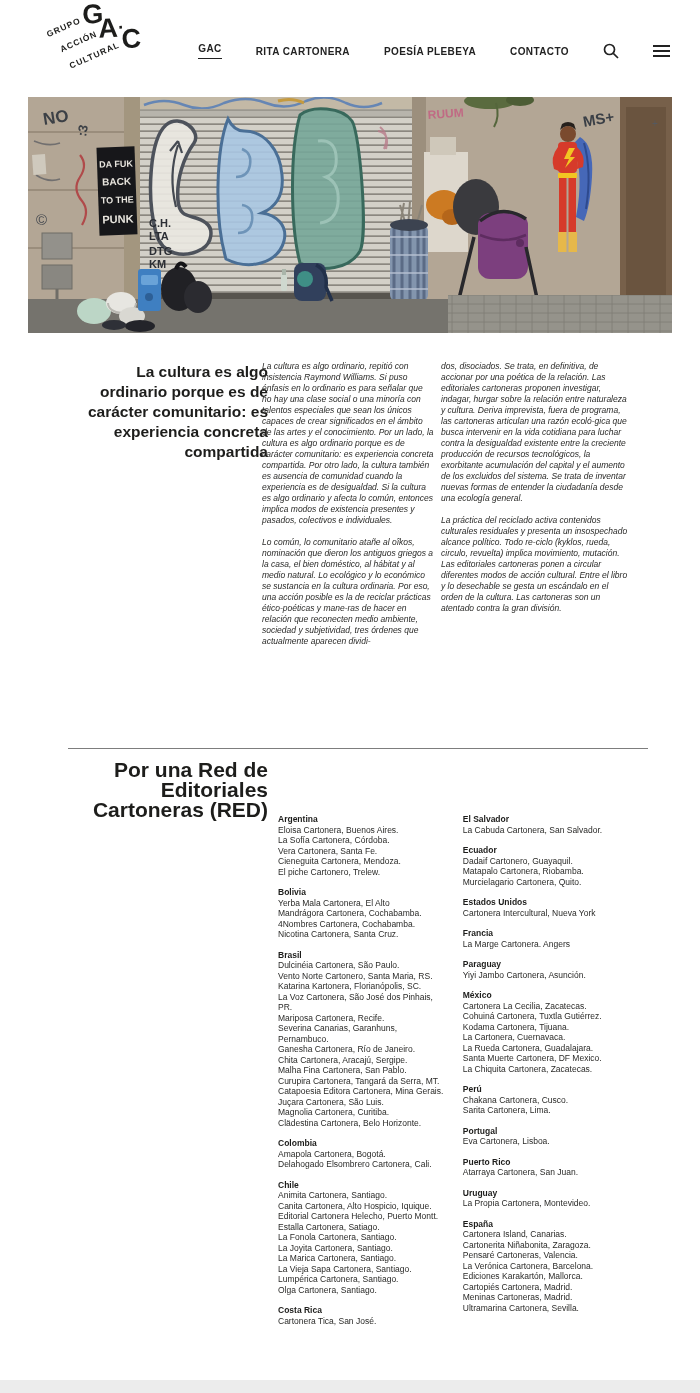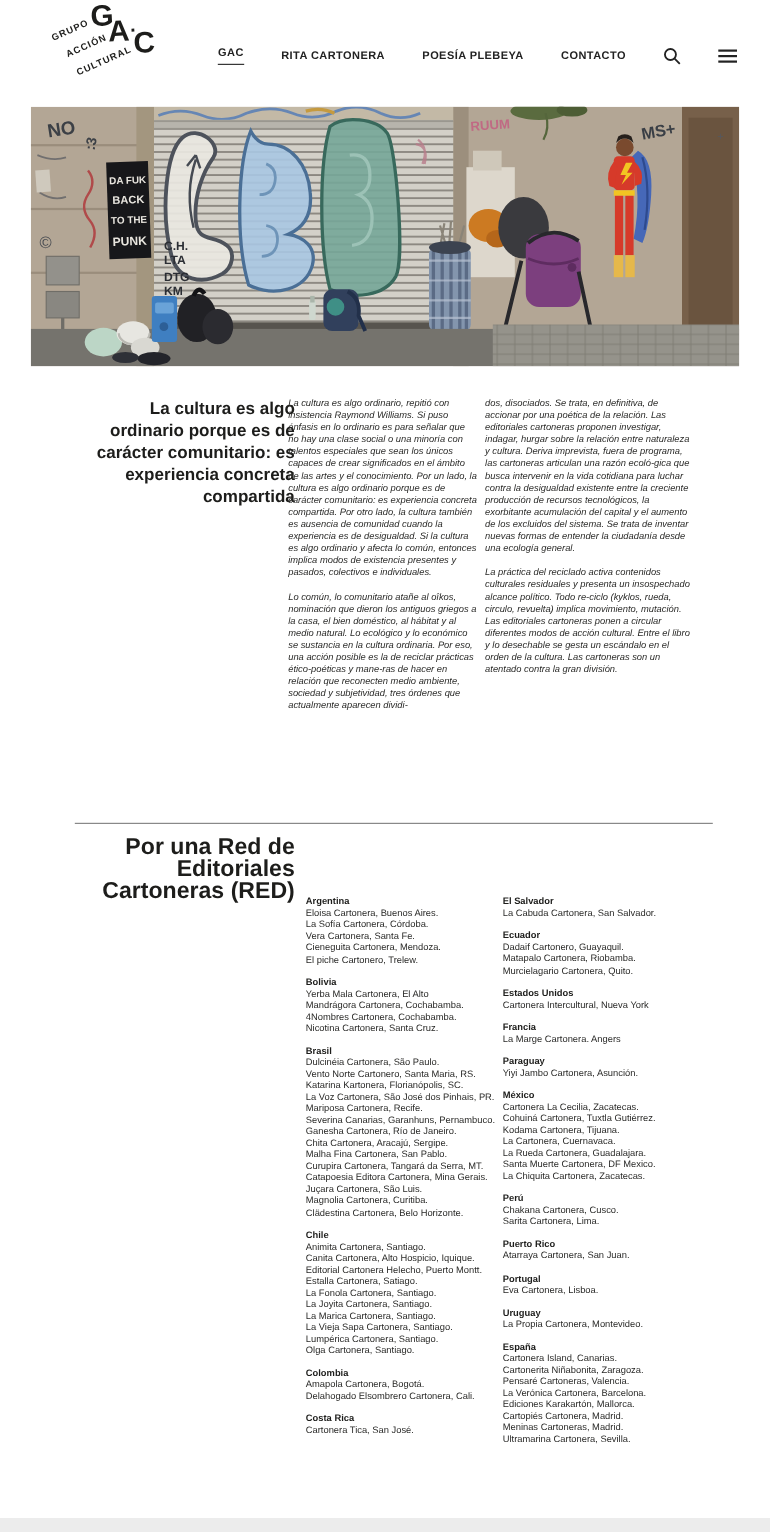--- a/index.html
+++ b/index.html
@@ -37,21 +37,21 @@
 
   
   .divider { position:absolute; left:68px; top:748px; width:580px; height:0; border-top:1px solid #7d7d7d; }
 
   
   .red-heading { position:absolute; left:68px; top:760px; width:200px; text-align:right;
     font-size:21px; line-height:20px; font-weight:bold; color:#1d1d1b; }
   .red-intro { position:absolute; left:278px; top:761px; width:368px; font-size:8.5px; line-height:11px; color:#2a2a28; }
   .red-lists { position:absolute; left:278px; top:814px; width:368px; display:flex; }
   .list-col-a { width:172px; }
-  .list-col-b { width:189px; margin-left:7px; }
+  .list-col-b { width:189px; margin-left:18px; }
   .country-group { margin-top:10px; }
   .country-group:first-child { margin-top:0; }
   .country-name { font-size:8.5px; font-weight:bold; line-height:10.5px; color:#1d1d1b; }
   .entry { font-size:8.5px; line-height:10.5px; color:#2a2a28; }
 
   .footer-strip { position:absolute; left:0; top:1380px; width:700px; height:13px; background:#ececec; }
 </style>
 </head>
 <body>
 
@@ -284,38 +284,38 @@
           <div class="entry">Ganesha Cartonera, Río de Janeiro.</div>
           <div class="entry">Chita Cartonera, Aracajú, Sergipe.</div>
           <div class="entry">Malha Fina Cartonera, San Pablo.</div>
           <div class="entry">Curupira Cartonera, Tangará da Serra, MT.</div>
           <div class="entry">Catapoesia Editora Cartonera, Mina Gerais.</div>
           <div class="entry">Juçara Cartonera, São Luis.</div>
           <div class="entry">Magnolia Cartonera, Curitiba.</div>
           <div class="entry">Clädestina Cartonera, Belo Horizonte.</div>
         </div>
         <div class="country-group">
+          <div class="country-name">Colombia</div>
+          <div class="entry">Amapola Cartonera, Bogotá.</div>
+          <div class="entry">Delahogado Elsombrero Cartonera, Cali.</div>
+        </div>
+        <div class="country-group">
           <div class="country-name">Chile</div>
           <div class="entry">Animita Cartonera, Santiago.</div>
           <div class="entry">Canita Cartonera, Alto Hospicio, Iquique.</div>
           <div class="entry">Editorial Cartonera Helecho, Puerto Montt.</div>
           <div class="entry">Estalla Cartonera, Satiago.</div>
           <div class="entry">La Fonola Cartonera, Santiago.</div>
           <div class="entry">La Joyita Cartonera, Santiago.</div>
           <div class="entry">La Marica Cartonera, Santiago.</div>
           <div class="entry">La Vieja Sapa Cartonera, Santiago.</div>
           <div class="entry">Lumpérica Cartonera, Santiago.</div>
           <div class="entry">Olga Cartonera, Santiago.</div>
         </div>
         <div class="country-group">
-          <div class="country-name">Colombia</div>
-          <div class="entry">Amapola Cartonera, Bogotá.</div>
-          <div class="entry">Delahogado Elsombrero Cartonera, Cali.</div>
-        </div>
-        <div class="country-group">
           <div class="country-name">Costa Rica</div>
           <div class="entry">Cartonera Tica, San José.</div>
         </div>
       </div>
     <div class="list-col-b">
         <div class="country-group">
           <div class="country-name">El Salvador</div>
           <div class="entry">La Cabuda Cartonera, San Salvador.</div>
         </div>
         <div class="country-group">
@@ -345,26 +345,26 @@
           <div class="entry">La Rueda Cartonera, Guadalajara.</div>
           <div class="entry">Santa Muerte Cartonera, DF Mexico.</div>
           <div class="entry">La Chiquita Cartonera, Zacatecas.</div>
         </div>
         <div class="country-group">
           <div class="country-name">Perú</div>
           <div class="entry">Chakana Cartonera, Cusco.</div>
           <div class="entry">Sarita Cartonera, Lima.</div>
         </div>
         <div class="country-group">
+          <div class="country-name">Portugal</div>
+          <div class="entry">Eva Cartonera, Lisboa.</div>
+        </div>
+        <div class="country-group">
           <div class="country-name">Puerto Rico</div>
           <div class="entry">Atarraya Cartonera, San Juan.</div>
-        </div>
-        <div class="country-group">
-          <div class="country-name">Portugal</div>
-          <div class="entry">Eva Cartonera, Lisboa.</div>
         </div>
         <div class="country-group">
           <div class="country-name">Uruguay</div>
           <div class="entry">La Propia Cartonera, Montevideo.</div>
         </div>
         <div class="country-group">
           <div class="country-name">España</div>
           <div class="entry">Cartonera Island, Canarias.</div>
           <div class="entry">Cartonerita Niñabonita, Zaragoza.</div>
           <div class="entry">Pensaré Cartoneras, Valencia.</div>

